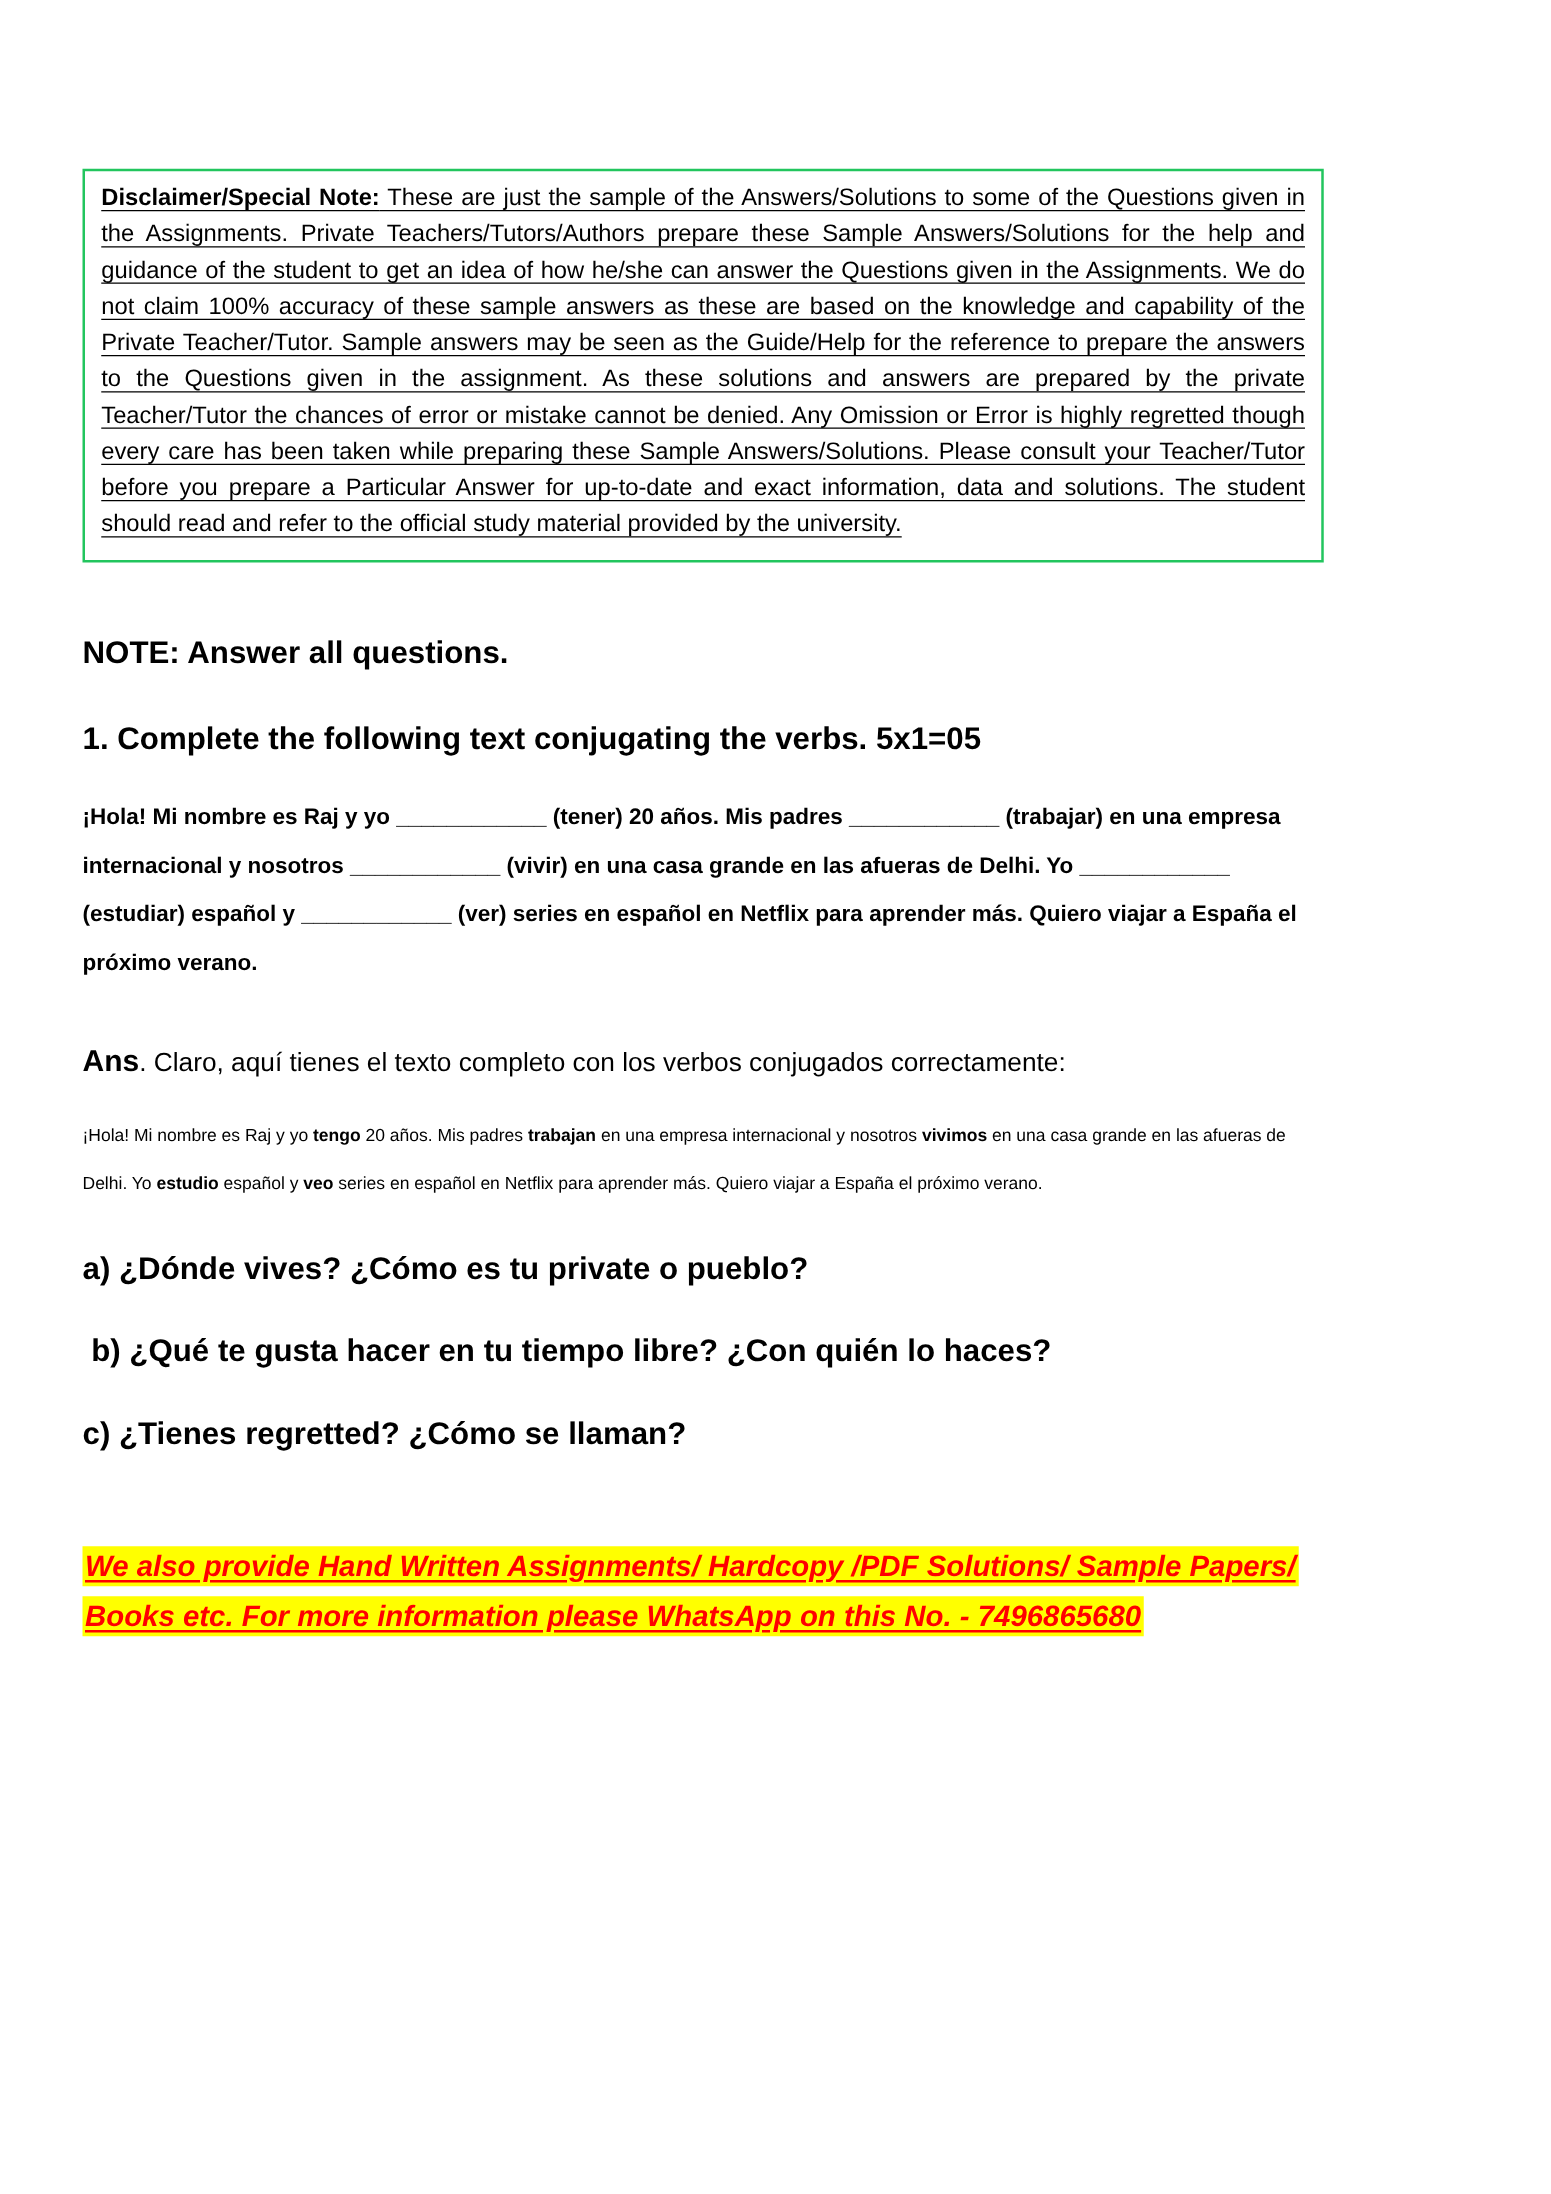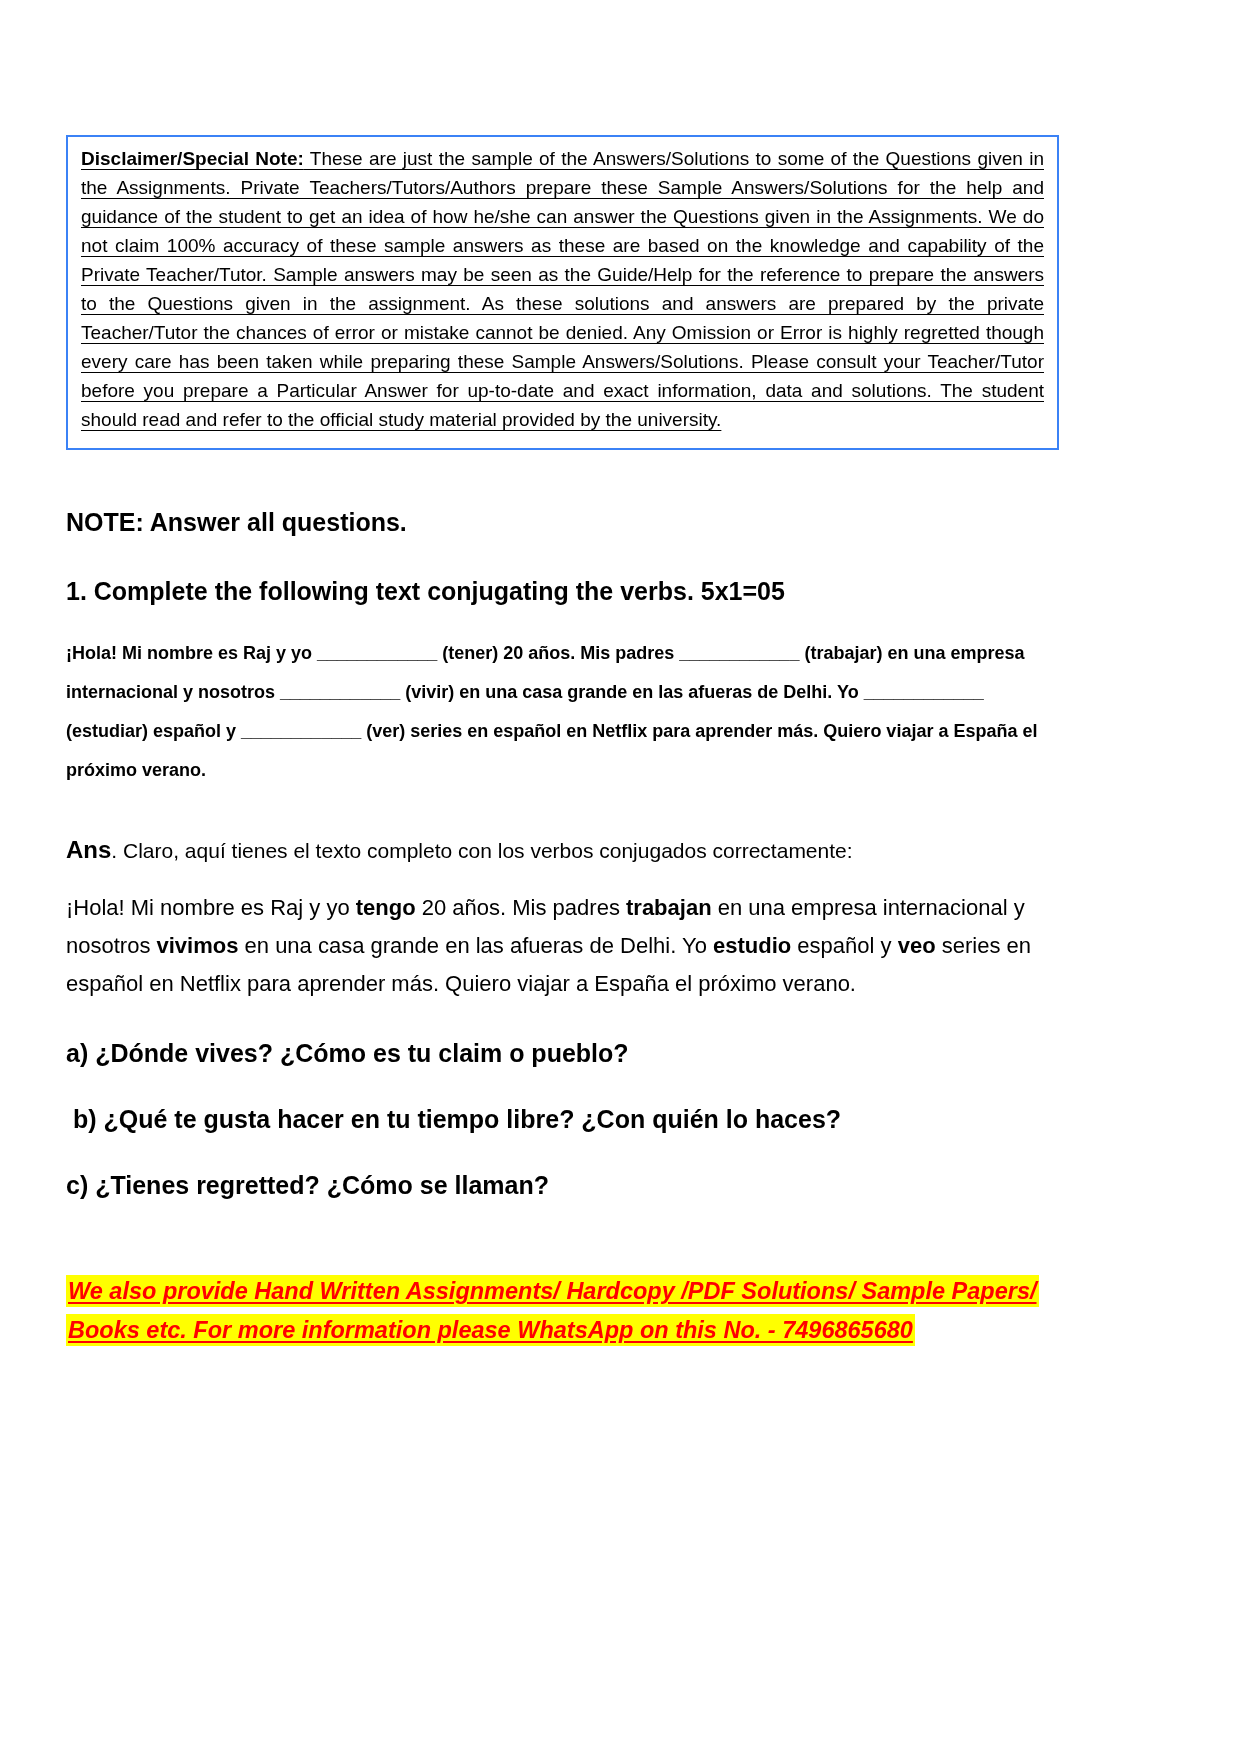--- a/index.html
+++ b/index.html
@@ -16,21 +16,21 @@
     position: relative;
   }
   .page {
     box-sizing: border-box;
     width: 1241px;
     min-height: 1755px;
     padding: 135px 182px 30px 66px;
   }
   
   .disclaimer-box {
-    border: 2px solid #3b82f6;
+    border: 2px solid #22c55e;
     padding: 7px 13px 14px 13px;
     box-sizing: border-box;
   }
   .disclaimer-text {
     margin: 0;
     font-size: 19px;
     line-height: 29px;
     text-align: justify;
     text-decoration: underline;
     text-underline-offset: 4px;
@@ -61,21 +61,21 @@
     font-size: 21px;
     line-height: 32px;
   }
   .ans-label {
     font-weight: bold;
     font-size: 24px;
   }
   
   .answer {
     margin: 22px 0 0 0;
-    font-size: 22px;
+    font-size: 14px;
     line-height: 38px;
   }
   .answer b { font-weight: bold; }
   
   .q-item {
     margin: 34px 0 0 0;
     font-size: 25px;
     font-weight: bold;
     line-height: 32px;
     white-space: pre-wrap;
@@ -113,21 +113,21 @@
 
   <p class="heading q1-heading">1. Complete the following text conjugating the verbs. 5x1=05</p>
 
   <p class="prompt">¡Hola! Mi nombre es Raj y yo ____________ (tener) 20 años. Mis padres ____________ (trabajar) en una empresa internacional y nosotros ____________ (vivir) en una casa grande en las afueras de Delhi. Yo ____________ (estudiar) español y ____________ (ver) series en español en Netflix para aprender más. Quiero viajar a España el próximo verano.</p>
 
   <p class="ans-intro"><span class="ans-label">Ans</span><span>. Claro, aquí tienes el texto completo con los verbos conjugados correctamente:</span></p>
 
   <p class="answer"><span>¡Hola! Mi nombre es Raj y yo </span><b>tengo</b><span> 20 años. Mis padres </span><b>trabajan</b><span> en una empresa internacional y nosotros </span><b>vivimos</b><span> en una casa grande en las afueras de Delhi. Yo </span><b>estudio</b><span> español y </span><b>veo</b><span> series en español en Netflix para aprender más. Quiero viajar a España el próximo verano.</span></p>
 
 
-  <p class="q-item">a) ¿Dónde vives? ¿Cómo es tu claim o pueblo?</p>
+  <p class="q-item">a) ¿Dónde vives? ¿Cómo es tu private o pueblo?</p>
   <p class="q-item"> b) ¿Qué te gusta hacer en tu tiempo libre? ¿Con quién lo haces?</p>
   <p class="q-item">c) ¿Tienes regretted? ¿Cómo se llaman?</p>
 
   <div class="footer">
     <span class="footer-text">We also provide Hand Written Assignments/ Hardcopy /PDF Solutions/ Sample Papers/ Books etc. For more information please WhatsApp on this No. - 7496865680</span>
   </div>
 
 </div>
 
 </body></html>

